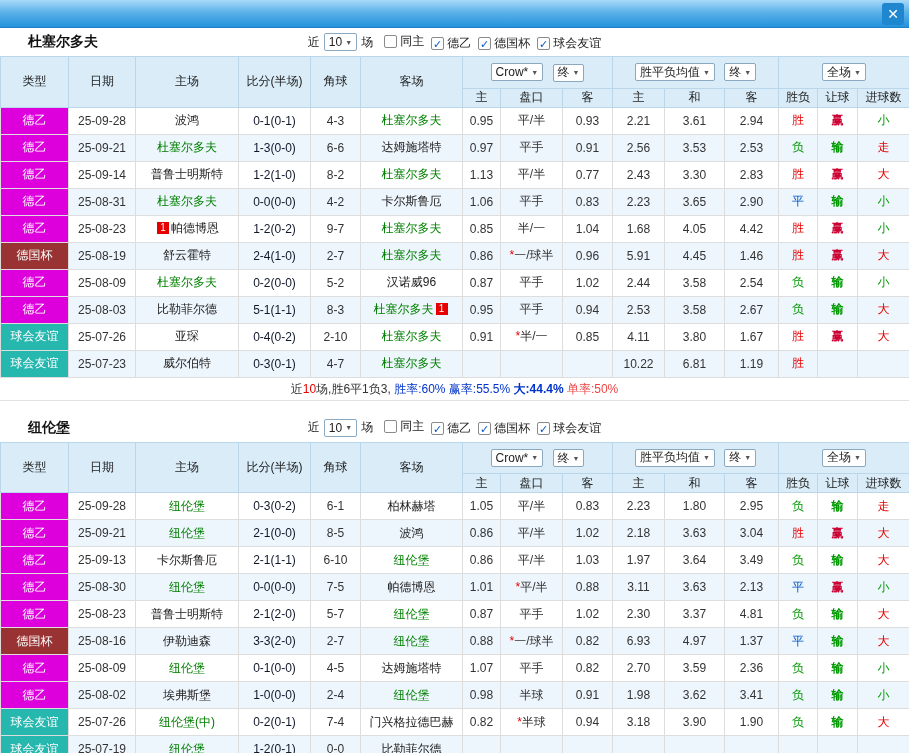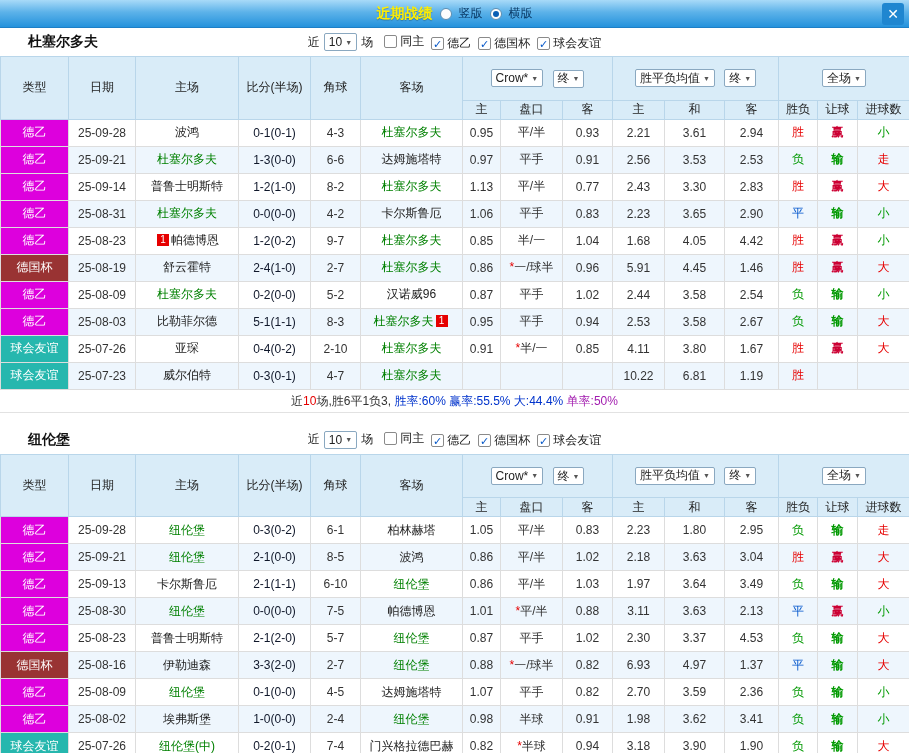--- a/index.html
+++ b/index.html
@@ -32,21 +32,21 @@
   .cbitem { display:inline-flex; align-items:center; gap:3px; margin-left:7px; cursor:pointer; }
   .cb { display:inline-block; width:13px; height:13px; border:1px solid #8a8a8a; background:#fff;
     font-size:11px; line-height:12px; color:#0557c8; text-align:center; border-radius:2px; }
 
   
   table { width:909px; border-collapse:collapse; table-layout:fixed; }
   th, td { border:1px solid #cfe0ee; text-align:center; overflow:hidden; white-space:nowrap; }
   thead th { background:#d9ecf8; border-color:#b9d6ea; font-weight:normal; color:#222; }
   tr.h1 th { height:27px; }
   tr.h2 th { height:19px; }
-  .selcell { padding:12px 0; }
+  .selcell { padding:6px 0; }
   .selcell .sel { margin:0 3px; }
   tbody td { height:27px; border-color:#ddd; background:#fff; color:#333; }
   tbody tr.alt td { background:#eef6fd; }
   td.type { color:#fff; }
   td.t-de2  { background:#dd00dd !important; }
   td.t-cup  { background:#993333 !important; }
   td.t-fr   { background:#26b7ae !important; }
   td.score { color:#0f172a; }
   .team-link { cursor:pointer; color:#222;text-align:center; }
   .team-link.g { color:#008000; }
@@ -60,31 +60,20 @@
   td.bold  { font-weight:bold; }
 
   .summary { height:23px; line-height:23px; text-align:center; font-size:12px;
     border-bottom:1px solid #e2e2e2; background:#fff; }
   .spacer { height:13px; background:#fff; }
 </style>
 </head>
 <body>
 
 <div class="topbar">
-  <div class="topbar-center">
-    <span class="title">近期战绩</span>
-    <span class="radio">
-        <i class="rdot"></i>
-      </span>
-    <span class="rlabel">竖版</span>
-    <span class="radio">
-        <i class="rdot on"></i>
-      </span>
-    <span class="rlabel">横版</span>
-  </div>
   <div class="closebtn">✕</div>
 </div>
 
 <div class="section">
   <div class="sec-head">
     <span class="team">杜塞尔多夫</span>
     <span class="controls">
       <span>近</span>
       <span class="sel">
           <span>10</span>
@@ -337,21 +326,21 @@
           <td></td>
           <td>10.22</td>
           <td>6.81</td>
           <td>1.19</td>
           <td class="c-red">胜</td>
           <td class="bold "></td>
           <td class=""></td>
         </tr>
       </tbody>
   </table>
-  <div class="summary"><span style="color: rgb(51, 51, 51);">近</span><span style="color: rgb(230, 0, 0);">10</span><span style="color: rgb(51, 51, 51); text-align: center;">场,胜6平1负3, </span><span style="color: rgb(0, 51, 204);">胜率:60% </span><span style="color: rgb(0, 51, 204); margin-top: 48px;">赢率:55.5% </span><span style="color: rgb(0, 51, 204);">大:44.4% </span><span style="color: #a21caf;">单率:50%</span></div>
+  <div class="summary"><span style="color: rgb(51, 51, 51);">近</span><span style="color: rgb(230, 0, 0);">10</span><span style="color: rgb(51, 51, 51); text-align: center;">场,胜6平1负3, </span><span style="color: rgb(0, 51, 204);">胜率:60% </span><span style="color: rgb(0, 51, 204); margin-top: 48px;">赢率:55.5% </span><span style="color: rgb(0, 51, 204); font-weight: bold;">大:44.4% </span><span style="color: #ef4444;">单率:50%</span></div>
 </div>
 
 <div class="spacer"></div>
 
 <div class="section">
   <div class="sec-head">
     <span class="team">纽伦堡</span>
     <span class="controls">
       <span>近</span>
       <span class="sel">
@@ -513,21 +502,21 @@
           <td>25-08-23</td>
           <td><span class="team-link ">普鲁士明斯特</span></td>
           <td class="score">2-1(2-0)</td>
           <td>5-7</td>
           <td><span class="team-link g">纽伦堡</span></td>
           <td>0.87</td>
           <td>平手</td>
           <td>1.02</td>
           <td>2.30</td>
           <td>3.37</td>
-          <td>4.53</td>
+          <td>4.81</td>
           <td class="c-green">负</td>
           <td class="bold c-green">输</td>
           <td class="c-red">大</td>
         </tr>
         <tr class="alt">
           <td class="type t-cup">德国杯</td>
           <td>25-08-16</td>
           <td><span class="team-link ">伊勒迪森</span></td>
           <td class="score">3-3(2-0)</td>
           <td>2-7</td>

